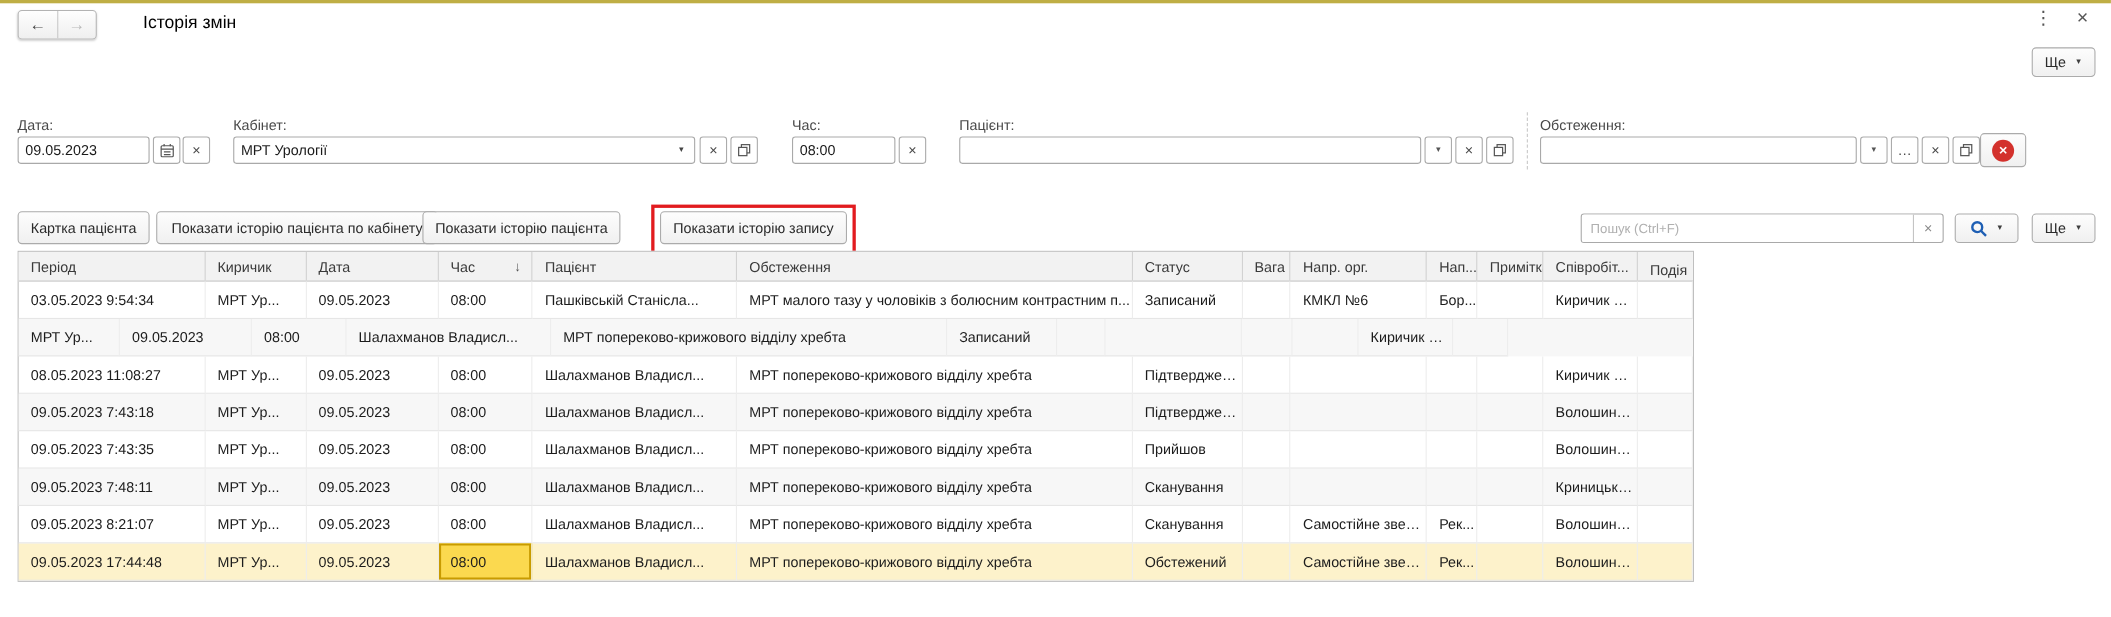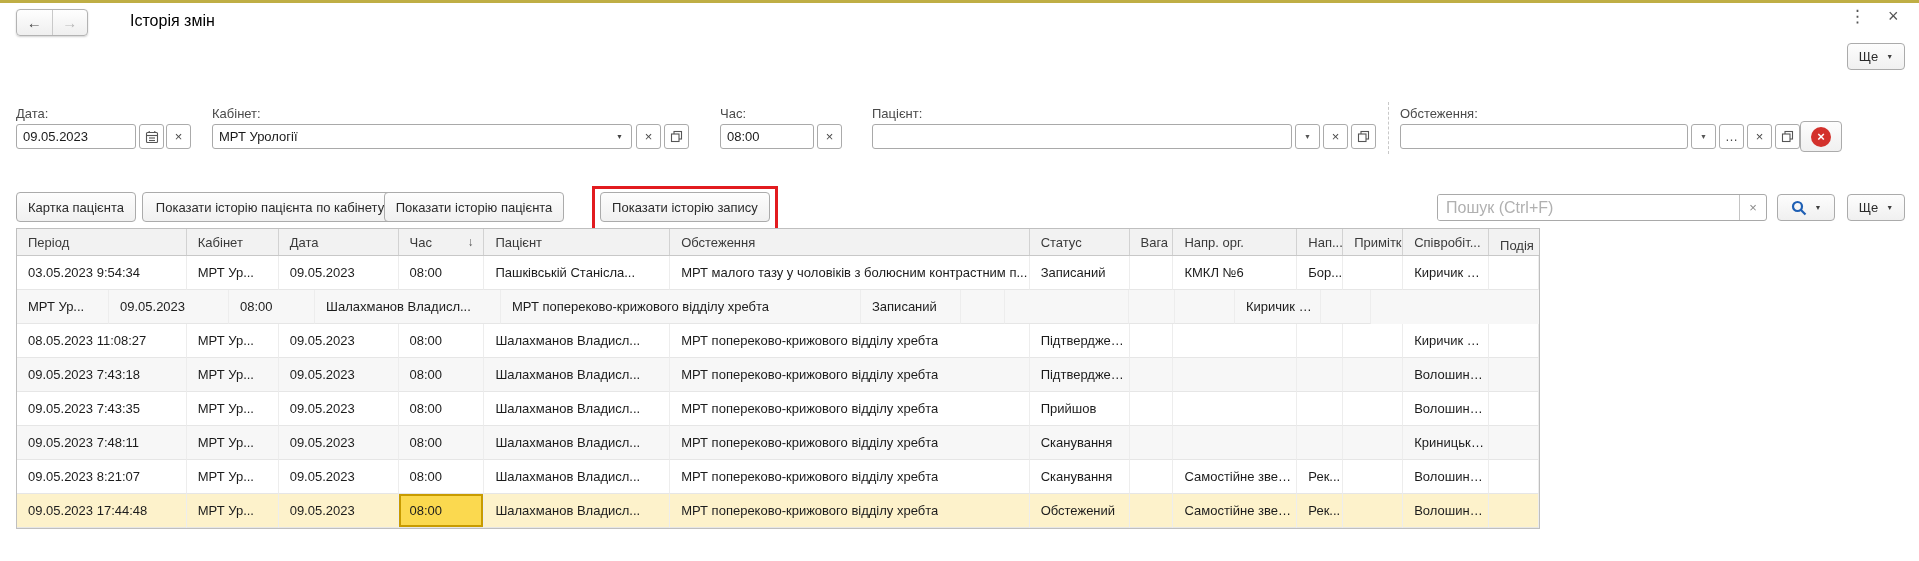--- a/index.html
+++ b/index.html
@@ -47,21 +47,21 @@
 
   
   .act { top:192px; height:30px; padding:0 10px; }
 
   .hl-rect { left:592px; top:186px; width:186px; height:46px; border:3px solid #e21b1f; pointer-events:none; }
 
   
   .search-box { left:1437px; top:194px; width:330px; height:27px; border:1px solid #a9a9a9; border-radius:3px;
                 display:flex; align-items:stretch; background:#fff; overflow:hidden; }
   .search-box input { flex:1; border:none; outline:none; padding:0 8px; font-family:"Liberation Sans",sans-serif;
-                      font-size:16px; color:#1a1a1a; }
+                      font-size:12px; color:#1a1a1a; }
   .search-box input::placeholder { color:#b0b0b0; }
   .search-clear { width:27px; border-left:1px solid #c4c4c4; display:flex; align-items:center; justify-content:center;
                   color:#8a8a8a; cursor:pointer; }
   .search-btn { left:1777px; top:194px; width:58px; height:27px; }
   .more-search { left:1847px; top:194px; width:58px; height:27px; }
 
   
   .tbl { left:16px; top:228px; width:1524px; border:1px solid #bfbfbf; background:#fff; }
   .thead { display:flex; height:27px; background:#f2f2f2; border-bottom:1px solid #c8c8c8; }
   .th { position:relative; display:flex; align-items:center; padding-left:11px; color:#3a3a3a;
@@ -198,21 +198,21 @@
   <span>Ще</span>
   <span class="caret">▼</span>
 </div>
 
 <div class="abs tbl">
   <div class="thead">
       <div class="th" style="width: 170px;">
         <span>Період</span>
       </div>
       <div class="th" style="width: 92px;">
-        <span>Кабінет</span>
+        <span>Киричик</span>
       </div>
       <div class="th" style="width: 120px;">
         <span>Дата</span>
       </div>
       <div class="th" style="width: 86px;">
         <span>Час</span>
         <span class="sort-ico">↓</span>
       </div>
       <div class="th" style="width: 186px;">
         <span>Пацієнт</span>

